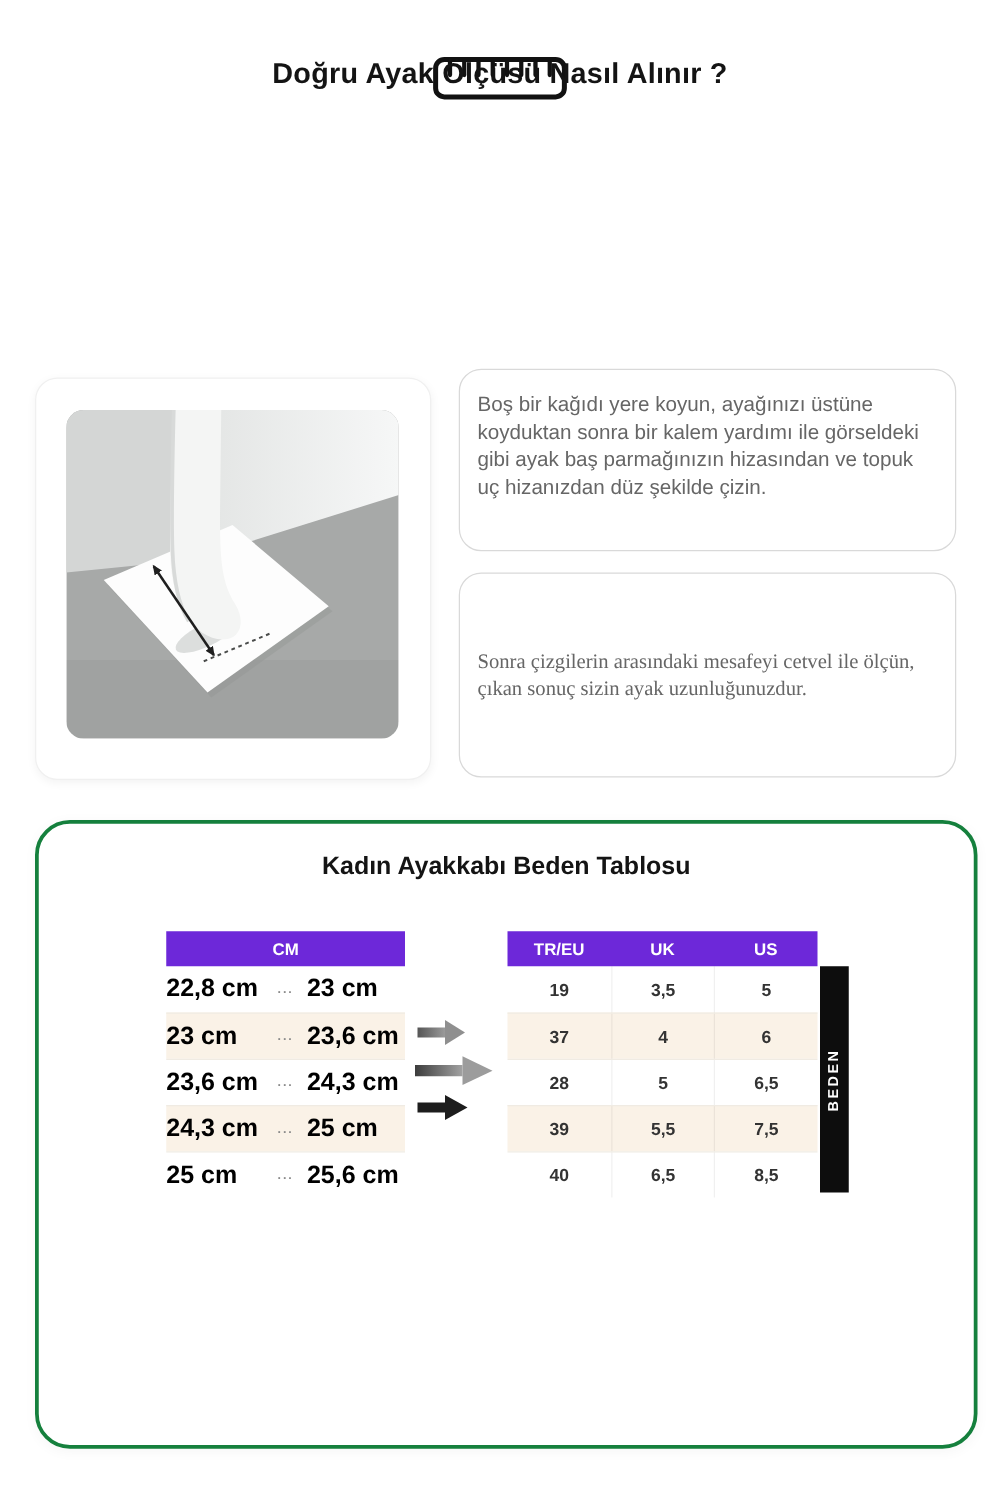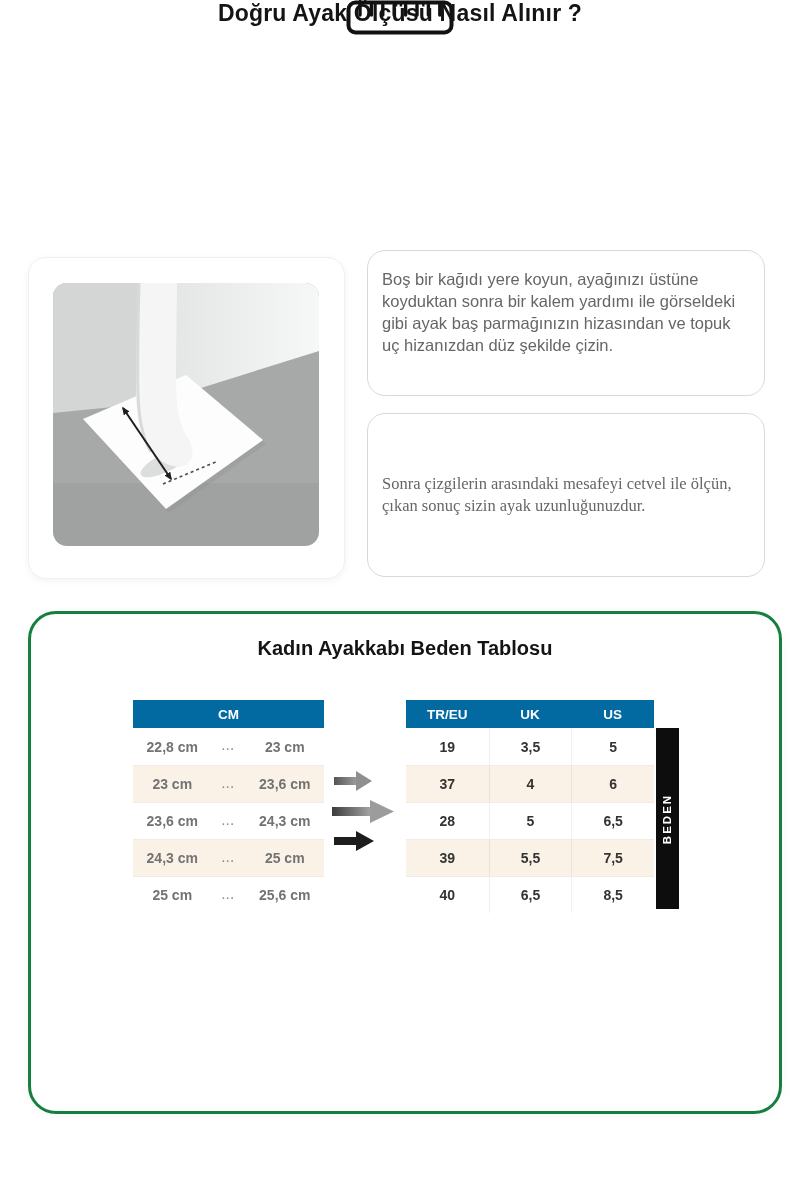--- a/index.html
+++ b/index.html
@@ -1,18 +1,18 @@
 <!DOCTYPE html>
 <html><head>
 <meta charset="utf-8">
 <style>
   html,body{margin:0;padding:0;background:#ffffff;}
   #page{position:relative;width:800px;height:1200px;background:#ffffff;overflow:hidden;
         font-family:"Liberation Sans",sans-serif;color:#222;}
-  .abs{position:absolute;}
+  .abs{position:absolute;margin-top:45px;}
 
   
   .ruler-wrap{left:0;top:127;width:100%;display:flex;justify-content:center;}
   .main-title{left:0;top:193;width:100%;text-align:center;font-size:23px;font-weight:bold;color:#141414;letter-spacing:.2px;}
 
   
   .photo-card{left:28;top:257px;left:28px;width:315px;height:320px;background:#fff;
               border:1px solid #f0f0f0;border-radius:18px;box-shadow:0 2px 8px rgba(0,0,0,.05);}
   .photo{position:absolute;left:24px;top:25px;width:266px;height:263px;border-radius:14px;overflow:hidden;}
   .photo svg{display:block;}
@@ -22,28 +22,28 @@
         padding:17px 14px;font-size:16.5px;line-height:22px;color:#666;}
   .note-1{left:367px;top:250px;width:398px;height:146px;}
   .note-2{left:367px;top:413px;width:398px;height:164px;display:flex;align-items:center;font-family:Liberation Serif, serif;}
   .note p{margin:0;}
 
   
   .size-card{left:28px;top:611px;width:748px;height:497px;background:#fff;border:3px solid #15803d;
              border-radius:28px;box-shadow:0 2px 10px rgba(0,0,0,.04);}
   .size-title{position:absolute;left:0;top:23px;width:100%;text-align:center;font-size:20px;font-weight:bold;color:#141414;}
 
-  .tbl-header{background:#0369a1;color:#fff;font-weight:bold;font-size:13.5px;}
+  .tbl-header{background:#6d28d9;color:#fff;font-weight:bold;font-size:13.5px;}
   .cm-table{position:absolute;left:102px;top:86px;width:191px;}
   .cm-head{height:28px;display:flex;align-items:center;justify-content:center;}
   .row{height:37px;box-sizing:border-box;}
   .row.alt{background:#faf2e7;}
   .row + .row{border-top:1px solid #f0ebe3;}
   .cm-row{display:grid;grid-template-columns:1fr 34px 1fr;align-items:center;}
-  .cm-row .val{text-align:center;font-size:14px;font-weight:600;color:#737373;}
+  .cm-row .val{text-align:left;font-size:20px;font-weight:600;color:#000000;}
   .dots{text-align:center;font-size:10px;letter-spacing:1.5px;color:#8a8a8a;font-weight:bold;}
 
   .arrows{position:absolute;left:300px;top:152px;width:66px;height:90px;}
 
   .eu-table{position:absolute;left:375px;top:86px;width:248px;}
   .eu-head{height:28px;display:grid;grid-template-columns:1fr 1fr 1fr;}
   .eu-head span{display:flex;align-items:center;justify-content:center;}
   .eu-row{display:grid;grid-template-columns:1fr 1fr 1fr;}
   .eu-row .cell{display:flex;align-items:center;justify-content:center;height:100%;
                 font-size:14px;font-weight:600;color:#333;}

